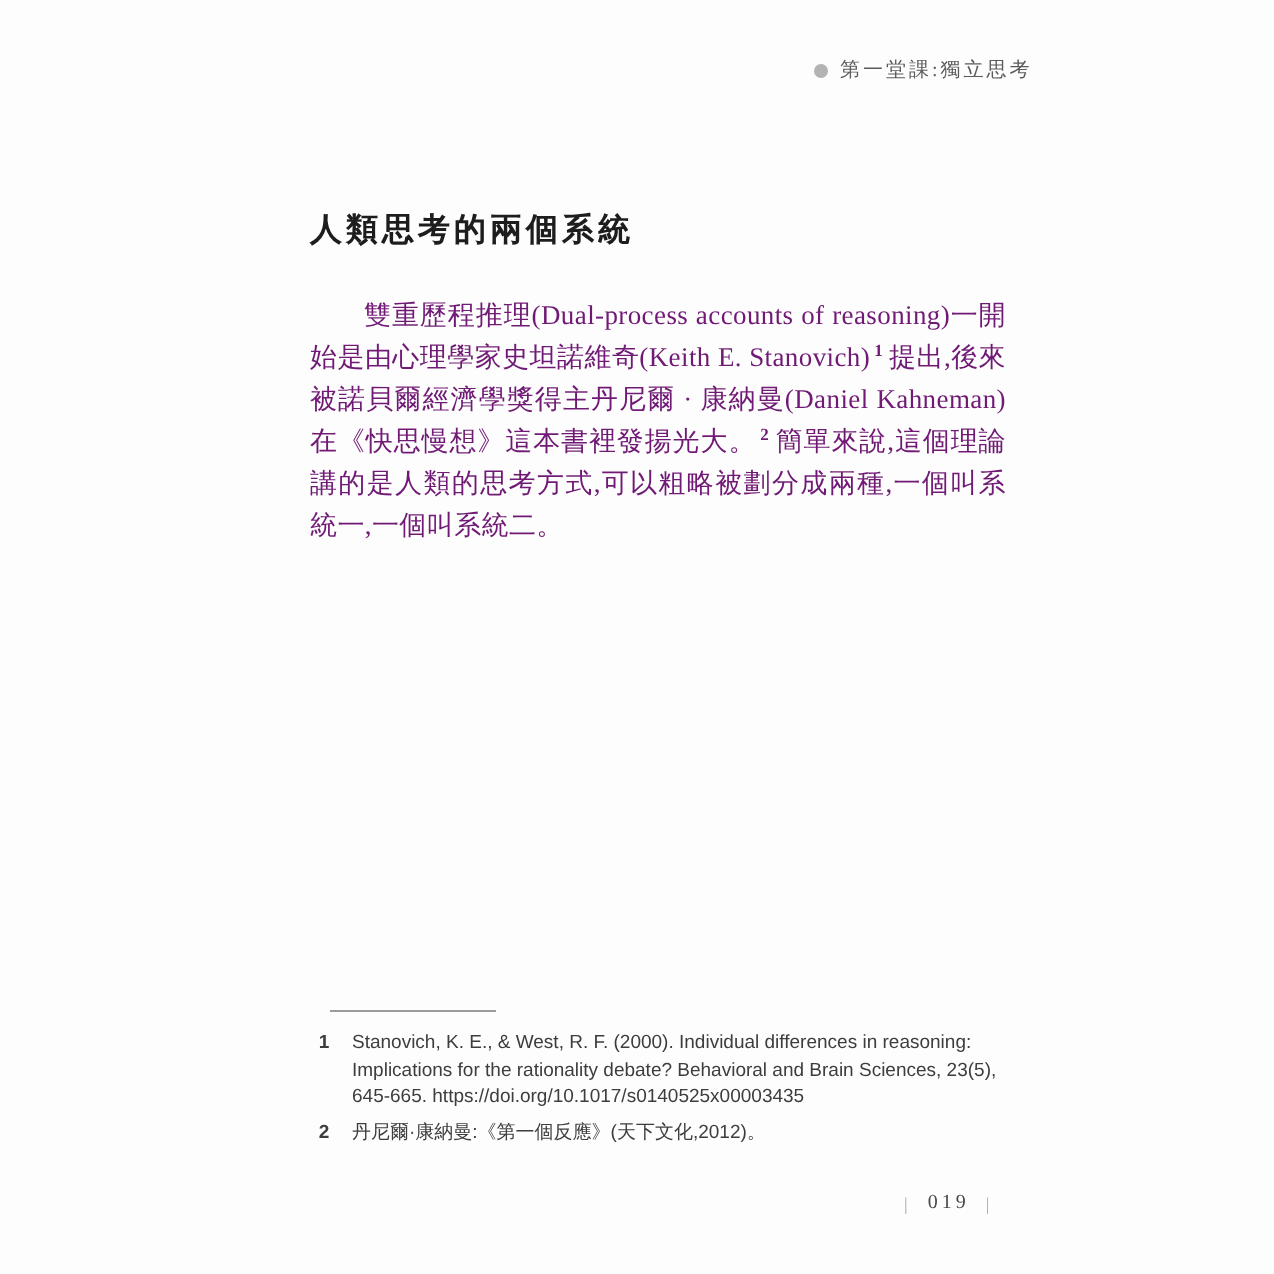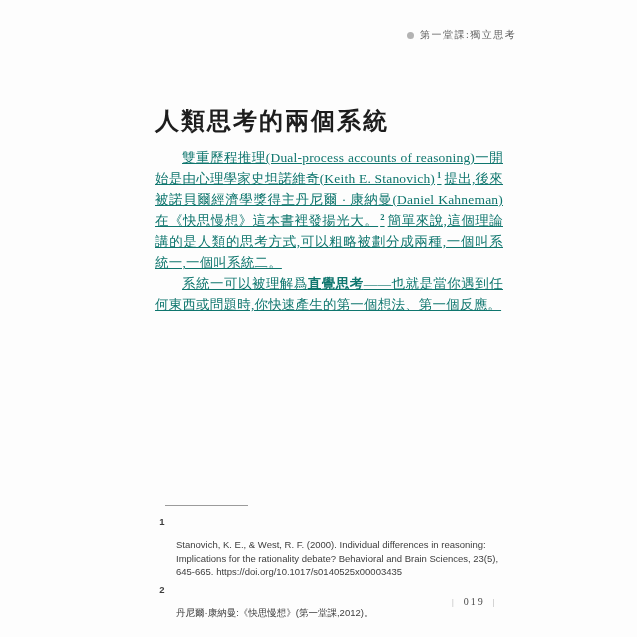--- a/index.html
+++ b/index.html
@@ -29,34 +29,33 @@
     font-size: 10px; color: #5c5c5c; letter-spacing: 1.5px;
     white-space: nowrap;
   }
 
   
   .section-title {
     position: absolute;
     top: 105px; left: 155px;
     margin: 0;
     font-family: "Liberation Sans", "DejaVu Sans", sans-serif;
-    font-size: 24px; font-weight: 700;
+    font-size: 16px; font-weight: 700;
     color: #1d1d1d; letter-spacing: 2px;
     white-space: nowrap;
   }
 
   
   .body-text {
     position: absolute;
     top: 147px; left: 155px; width: 348px;
     font-size: 13.5px; line-height: 21px;
-    color: #0f766e;
+    color: #701a75;
     text-align: justify;
     letter-spacing: 0.2px;
-    text-decoration: underline;
   }
   .para { margin: 0; text-indent: 2em; }
   .bold-term { font-weight: 700; }
   sup.fn-ref {
     font-weight: 700;
     font-size: 8.5px;
     line-height: 0;
     vertical-align: super;
     margin: 0 3px 0 2px;
   }
@@ -69,21 +68,21 @@
     font-size: 9.5px; line-height: 13.5px;
     color: #3d3d3d;
   }
   .fn-rule {
     width: 83px; height: 0;
     border-top: 1px solid #9b9b9b;
     margin: 0 0 9px 8px;
   }
   .fn-item { display: flex; gap: 9px; margin-bottom: 4px; }
   .fn-num { font-weight: 700; flex: 0 0 10px; text-align: center; }
-  .fn-body { flex: 1 1 auto; word-break: break-word; margin-top: 23px; }
+  .fn-body { flex: 1 1 auto; word-break: break-word; }
 
   
   .page-footer {
     position: absolute;
     top: 596px; left: 452px;
     display: flex; align-items: center; gap: 8px;
     font-size: 10px; color: #4a4a4a; letter-spacing: 2px;
   }
   .pg-bar { color: #a9a9a9; font-size: 9px; }
 </style>
@@ -95,35 +94,34 @@
   <div class="running-header">
     <span class="header-dot"></span>
     <span class="header-label">第一堂課:獨立思考</span>
   </div>
 
   <h1 class="section-title">人類思考的兩個系統</h1>
 
   <div class="body-text">
     <p class="para"><span>雙重歷程推理(Dual-process accounts of reasoning)一開始是由心理學家史坦諾維奇(Keith E. Stanovich)</span><sup class="fn-ref">1</sup><span>提出,後來被諾貝爾經濟學獎得主丹尼爾 · 康納曼(Daniel Kahneman)在《快思慢想》這本書裡發揚光大。</span><sup class="fn-ref">2</sup><span>簡單來說,這個理論講的是人類的思考方式,可以粗略被劃分成兩種,一個叫系統一,一個叫系統二。</span></p>
 
-    <p class="para"><span>系統一可以被理解爲</span><span class="bold-term">直覺思考</span><span>——也就是當你遇到任何東西或問題時,你快速產生的第一個想法、第一個反應。</span></p>
 
   </div>
 
   <div class="footnotes">
     <div class="fn-rule"></div>
 
     <div class="fn-item">
       <span class="fn-num">1</span>
       <span class="fn-body">Stanovich, K. E., &amp; West, R. F. (2000). Individual differences in reasoning: Implications for the rationality debate? Behavioral and Brain Sciences, 23(5), 645-665. https://doi.org/10.1017/s0140525x00003435</span>
     </div>
 
     <div class="fn-item">
       <span class="fn-num">2</span>
-      <span class="fn-body">丹尼爾·康納曼:《快思慢想》(第一堂課,2012)。</span>
+      <span class="fn-body">丹尼爾·康納曼:《第一個反應》(天下文化,2012)。</span>
     </div>
   </div>
 
   <div class="page-footer">
     <span class="pg-bar">|</span>
     <span class="pg-num">019</span>
     <span class="pg-bar">|</span>
   </div>
 
 </div>

